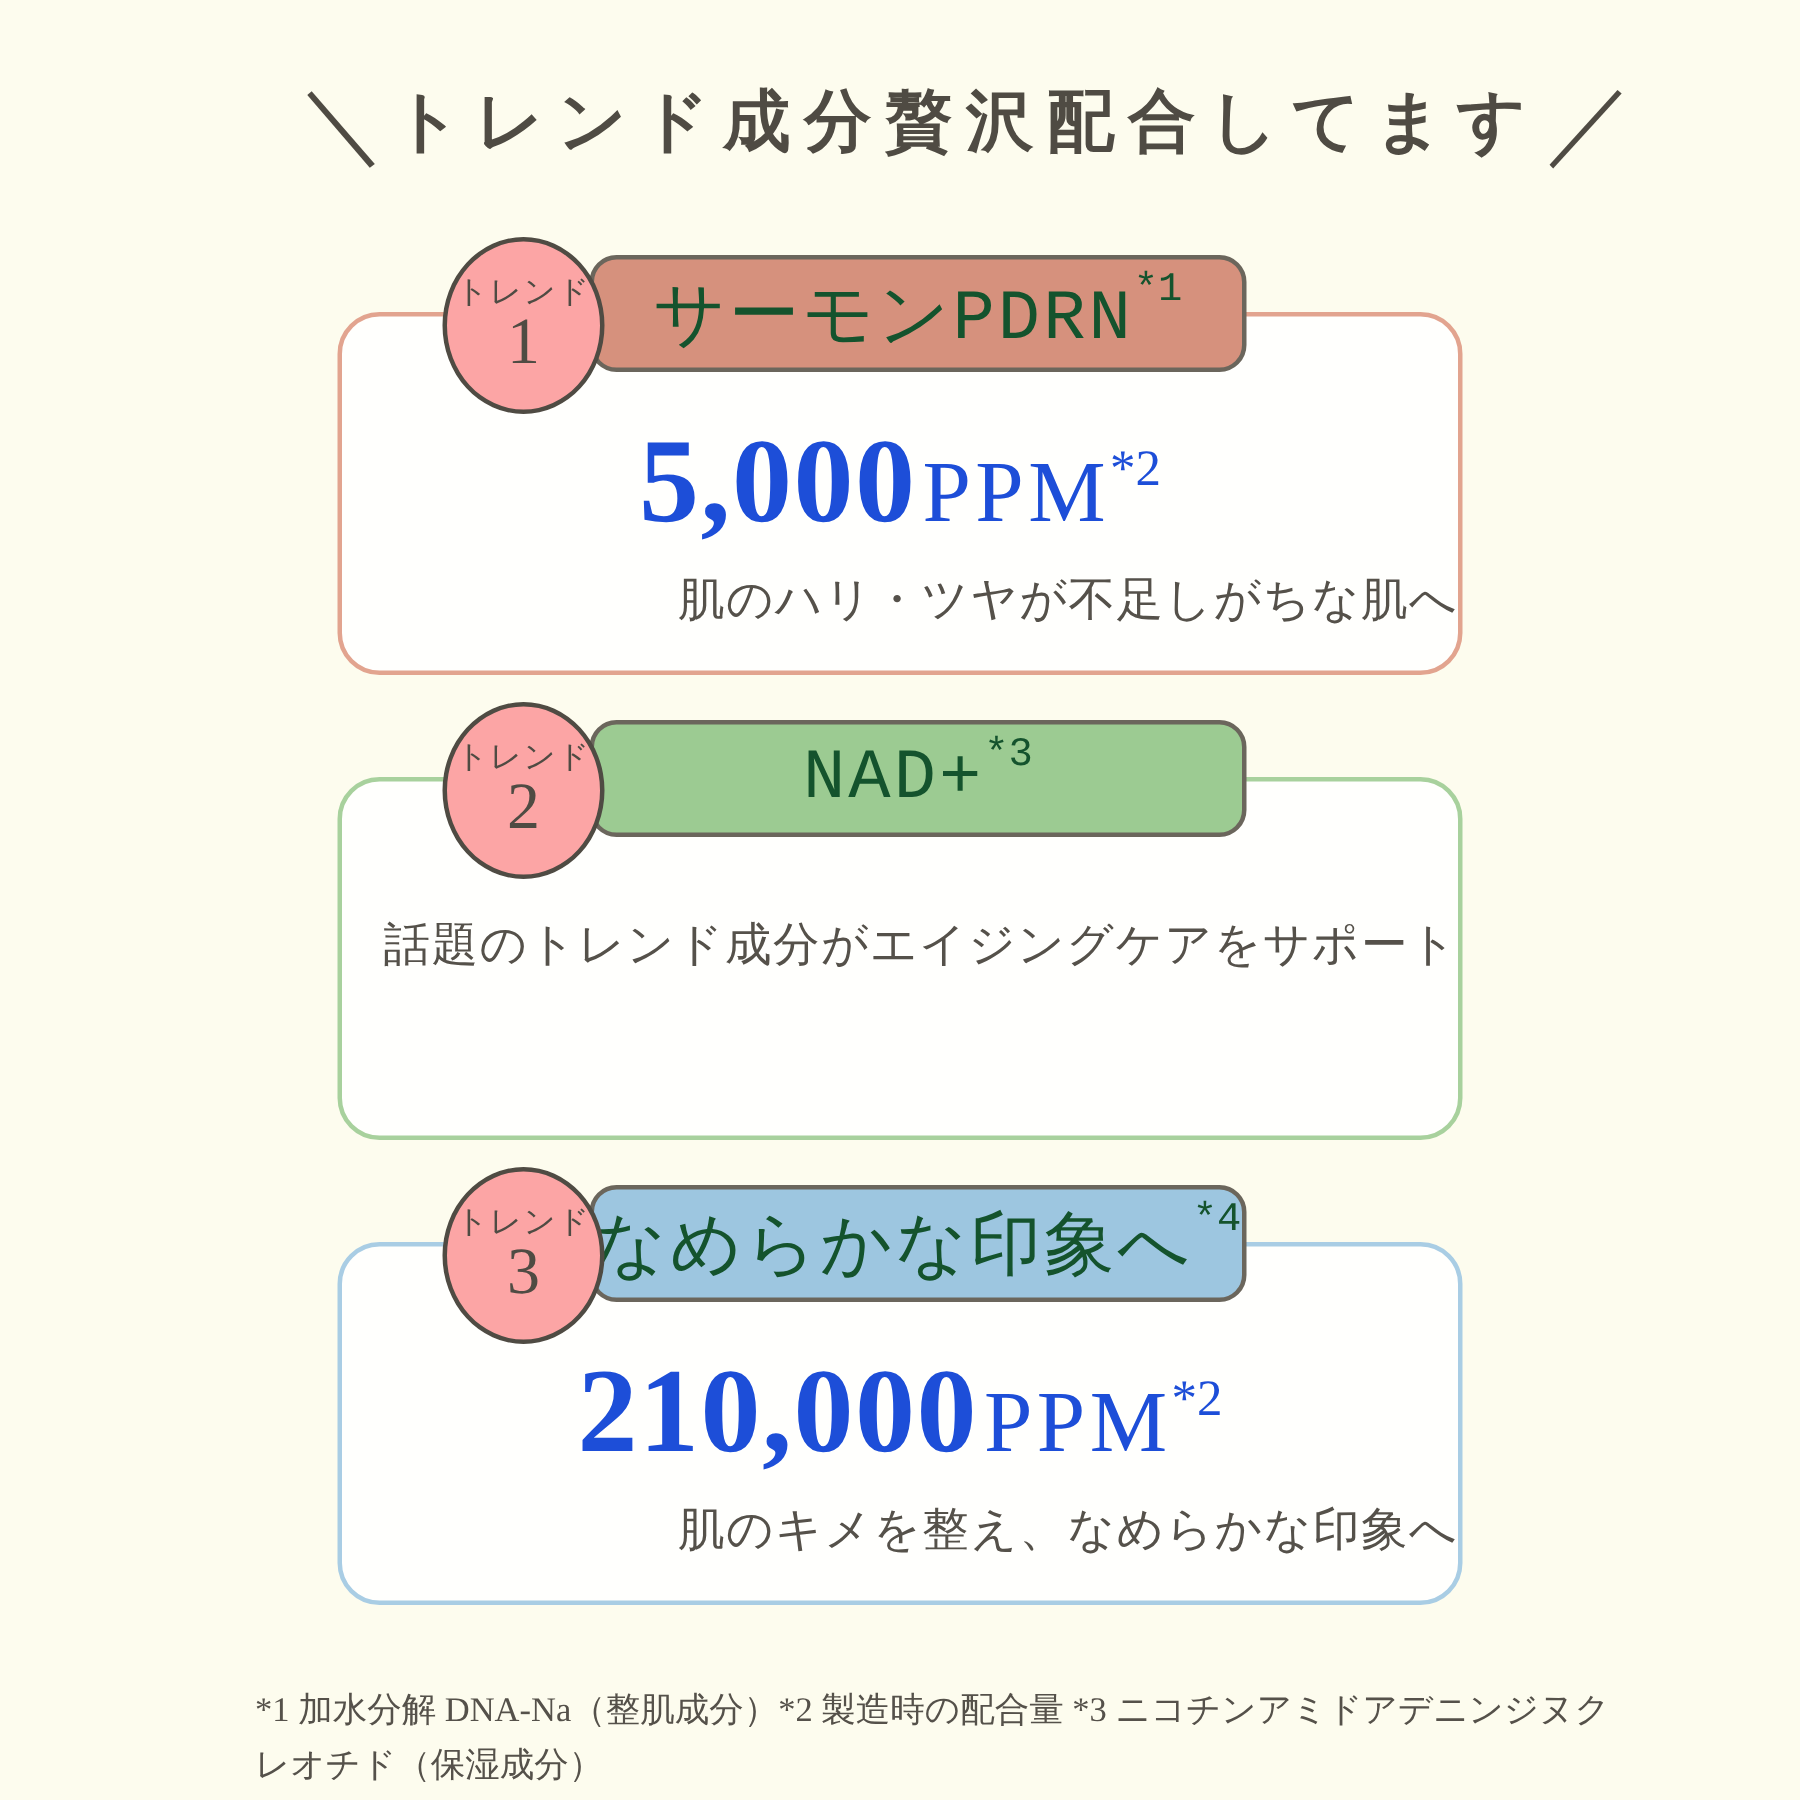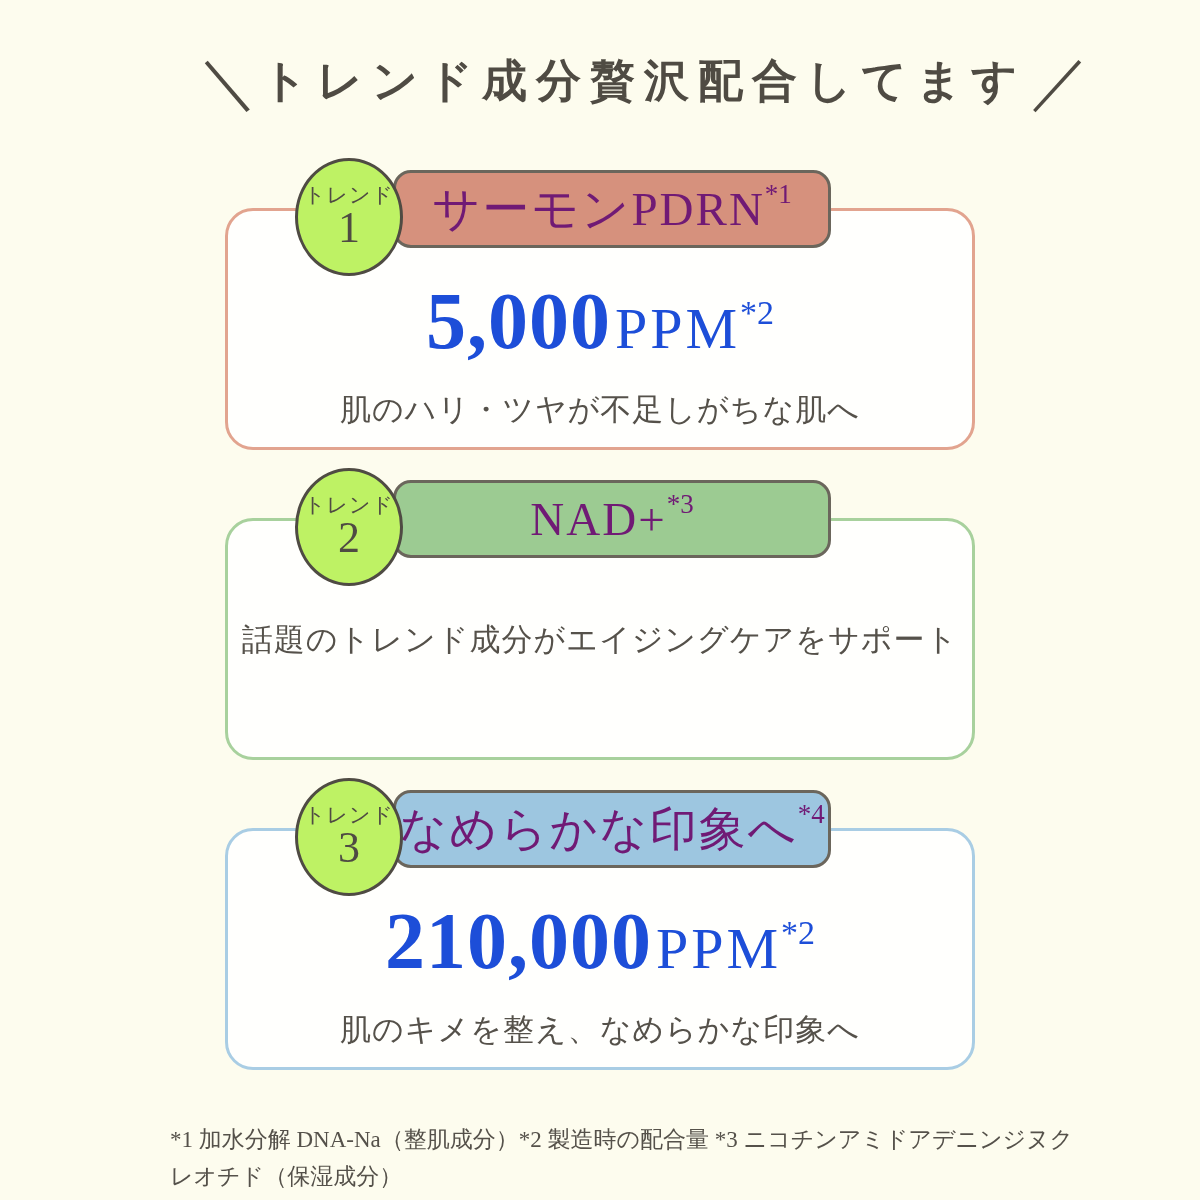--- a/index.html
+++ b/index.html
@@ -33,21 +33,21 @@
   .card{
     position:absolute;left:225px;width:750px;height:292px;
   }
   .card.c1{top:158px;}
   .card.c2{top:468px;}
   .card.c3{top:778px;}
 
   .badge{
     position:absolute;left:70px;top:0;
     width:102px;height:112px;
-    background:#bef264;
+    background:#fca5a5;
     border:3px solid #4f4b43;
     border-radius:50%;
     z-index:3;
     display:flex;flex-direction:column;align-items:center;justify-content:center;
     color:#4f4b43;
   }
   .badge-label{font-size:21px;letter-spacing:1px;line-height:1;margin-top:2px;}
   .badge-number{
     font-family:"Liberation Serif","DejaVu Serif",serif;
     font-size:44px;line-height:1.05;
@@ -55,22 +55,22 @@
 
   .bar{
     position:absolute;left:168px;top:12px;
     width:438px;height:78px;
     box-sizing:border-box;
     background:var(--accent);
     border:3px solid #6b665c;
     border-radius:18px;
     z-index:2;
     display:flex;align-items:center;justify-content:center;
-    color:#701a75;
-    font-family:Liberation Serif, serif;
+    color:#14532d;
+    font-family:Liberation Mono, monospace;
     font-size:47px;letter-spacing:2px;
     white-space:nowrap;
   }
   .bar .sup{
     font-size:27px;letter-spacing:0;
     display:inline-block;transform:translateY(-15px);
   }
 
   .box{
     position:absolute;left:0;top:50px;
@@ -88,25 +88,26 @@
     font-family:"Liberation Serif","DejaVu Serif",serif;
     color:#1d4ed8;
     white-space:nowrap;
   }
   .amount{font-size:80px;font-weight:700;letter-spacing:1px;}
   .unit{font-size:58px;font-weight:400;letter-spacing:3px;margin-left:4px;}
   .amount-sup{
     font-size:34px;display:inline-block;transform:translateY(-24px);
   }
   .desc{
-    margin-top:28px;
+    margin-top:18px;
     font-family:"Liberation Serif","DejaVu Serif",serif;
     font-size:31px;letter-spacing:1px;
     color:#55514a;
     white-space:nowrap;
+    text-align:right;
   }
 
   
   .footnotes{
     position:absolute;left:170px;top:1122px;width:920px;
     font-family:"Liberation Serif","DejaVu Serif",serif;
     font-size:23px;line-height:1.6;
     color:#55514a;
     text-align:left;
   }

